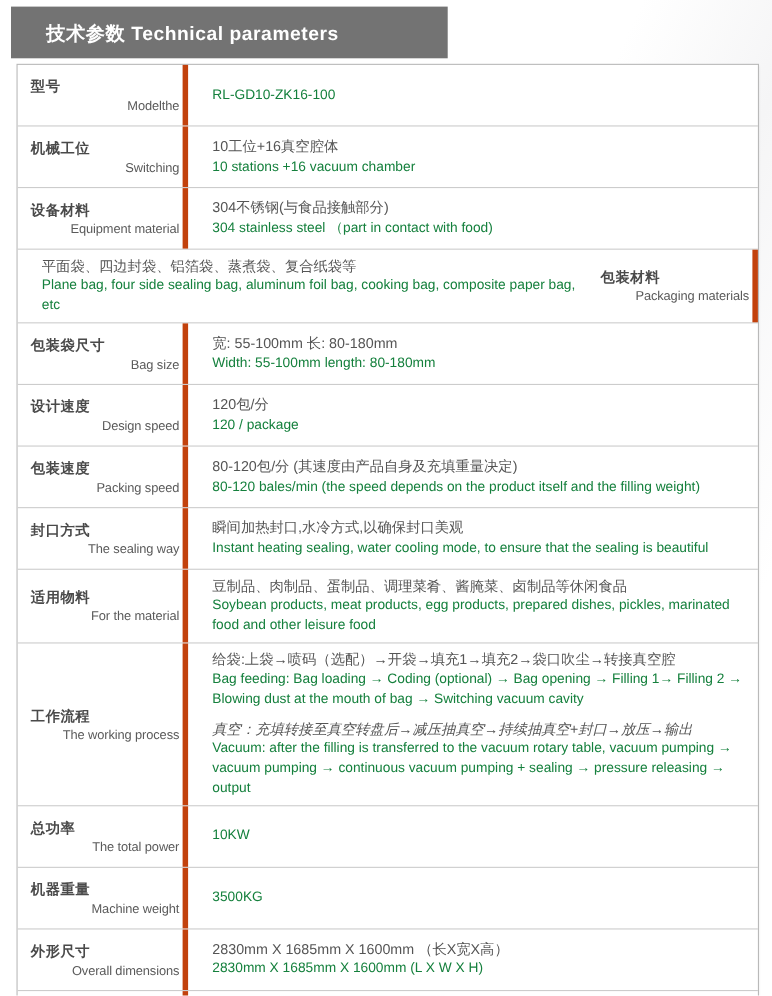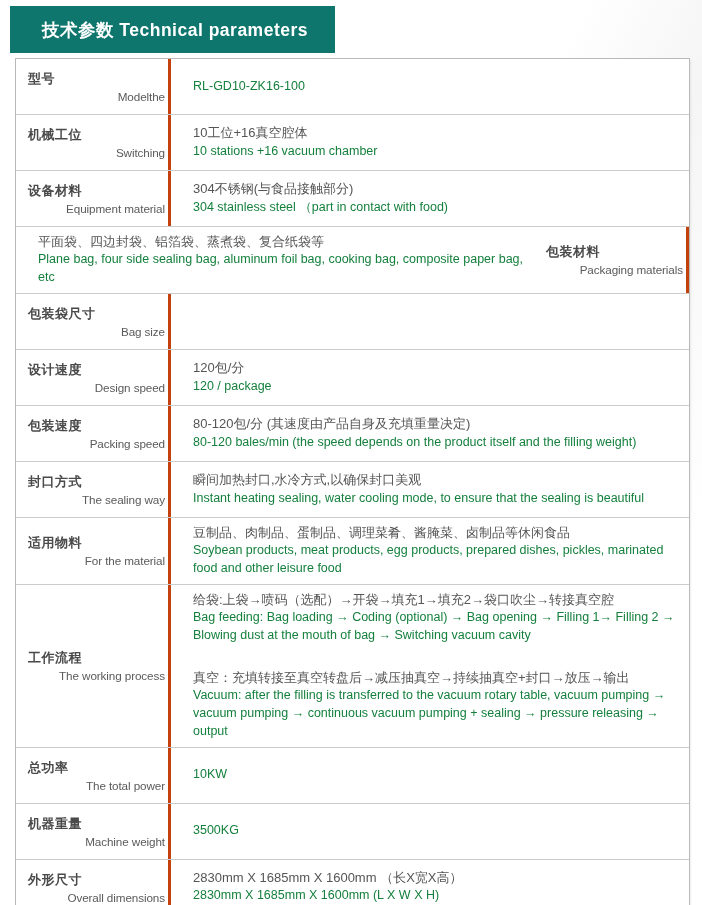--- a/index.html
+++ b/index.html
@@ -10,22 +10,22 @@
     position:relative;
     min-height:905px;
   }
   .page-sheen {
     position:absolute; inset:0;
     background:linear-gradient(115deg,#ffffff 0%,#ffffff 52%,#f5f5f6 66%,#ffffff 84%);
     pointer-events:none;
   }
   .banner {
     position:absolute; left:10px; top:6px;
-    width:325px; height:47px;
-    background:#0f766e;
+    width:397px; height:47px;
+    background:#737373;
     display:flex; align-items:center;
     padding-left:32px;
     z-index:2;
   }
   .banner-title {
     color:#ffffff;
     font-size:17.5px;
     font-weight:bold;
     letter-spacing:0.5px;
     white-space:nowrap;
@@ -40,21 +40,21 @@
   }
   .row {
     display:flex;
     min-height:56px;
     border-bottom:1px solid #cccccc;
   }
   .row:last-child { border-bottom:none; }
   .row.tall { min-height:115px; }
   .cell.label {
     width:155px; flex:0 0 155px;
-    border-right:3px solid #c2410c;
+    border-right:5px solid #c2410c;
     padding:7px 3px 7px 12px;
     display:flex; flex-direction:column; justify-content:center;
   }
   .label-cn {
     font-size:13px;
     color:#4a4a4a;
     font-weight:bold;
     margin-bottom:2px;
     letter-spacing:0.5px;
   }
@@ -69,21 +69,21 @@
     flex:1 1 auto;
     padding:6px 8px 6px 22px;
     display:flex; flex-direction:column; justify-content:center;
   }
   .vline {
     font-size:12.5px;
     color:#15803d;
     line-height:1.42;
   }
   .vline.cn { font-size:13px; color:#555555; }
-  .vline.para-gap { margin-top:24px; }
+  .vline.para-gap { margin-top:9px;font-style:italic; }
 </style>
 </head>
 <body>
 
 <div class="page-sheen"></div>
 
 <div class="banner">
   <span class="banner-title">技术参数 Technical parameters</span>
 </div>
 
@@ -129,20 +129,24 @@
     <div class="cell label">
       <div class="label-cn">包装材料</div>
       <div class="label-en">Packaging materials</div>
     </div>
   </div>
 
   <div class="row">
     <div class="cell label">
       <div class="label-cn">包装袋尺寸</div>
       <div class="label-en">Bag size</div>
+    </div>
+    <div class="cell value">
+      <div class="vline cn">宽: 55-100mm 长: 80-180mm</div>
+      <div class="vline">Width: 55-100mm length: 80-180mm</div>
     </div>
   </div>
 
   <div class="row">
     <div class="cell label">
       <div class="label-cn">设计速度</div>
       <div class="label-en">Design speed</div>
     </div>
     <div class="cell value">
       <div class="vline cn">120包/分</div>

